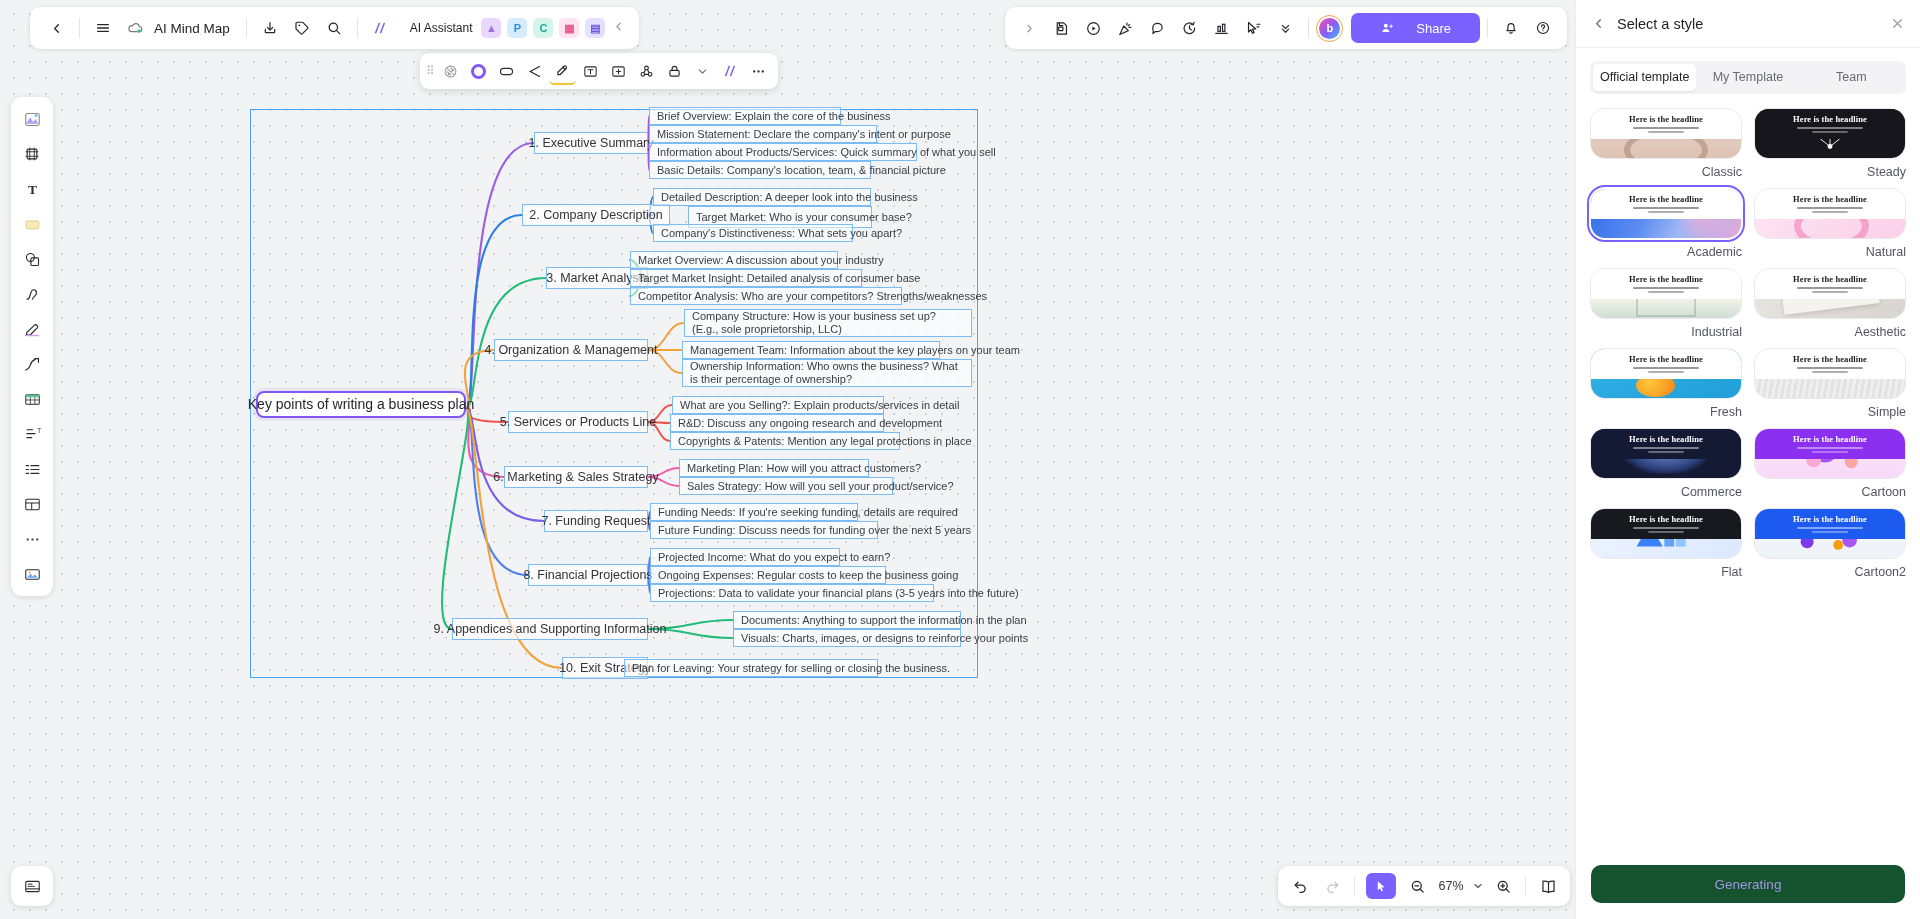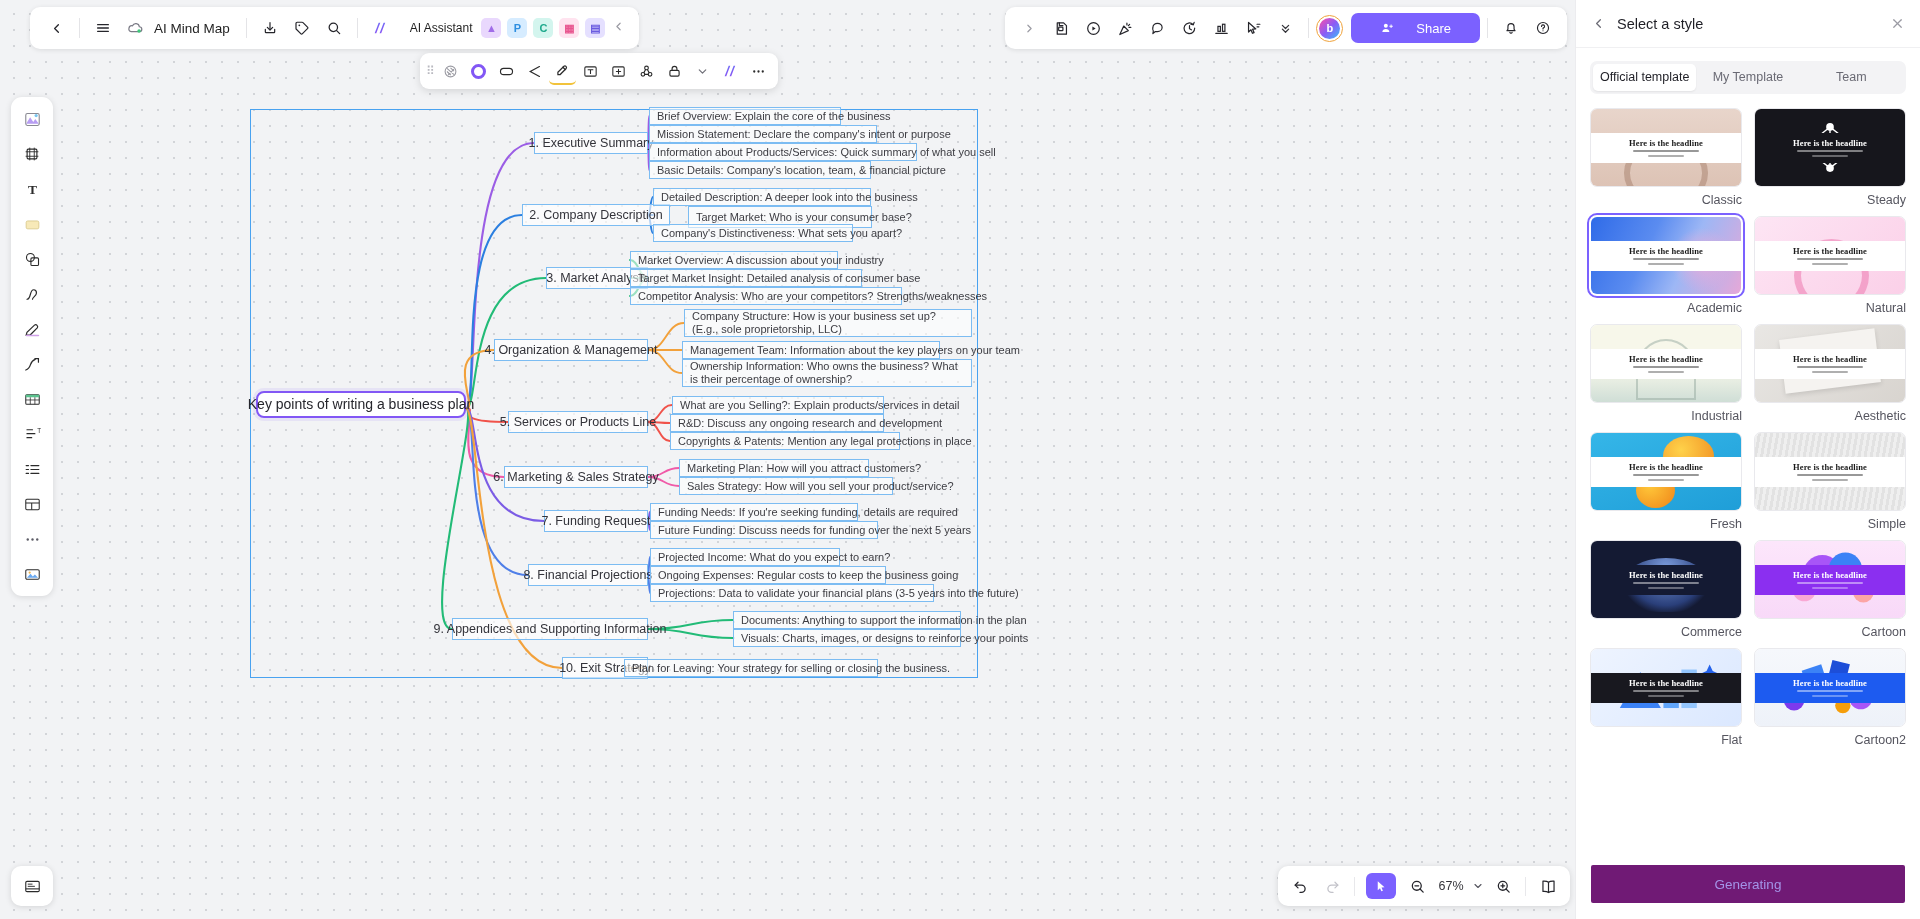--- a/index.html
+++ b/index.html
@@ -194,23 +194,23 @@
   }
   .tab.active { background: #fff; color: #1f1f26; box-shadow: 0 1px 2px rgba(0,0,0,.07); }
   .styles {
     flex: 1; overflow-y: auto;
     display: grid; grid-template-columns: 1fr 1fr;
     gap: 7px 12px; padding: 14px 14px 8px;
     align-content: start;
   }
   .style-card { cursor: pointer; }
   .thumb {
-    height: 79px; border-radius: 7px; overflow: hidden;
+    height: 51px; border-radius: 15px; overflow: hidden;
     border: 1px solid #e9e9ed; position: relative;
-    display: flex; flex-direction: column; justify-content: center;
+    display: flex; flex-direction: column; justify-content: flex-start;
   }
   .style-card.selected .thumb {
     outline: 2px solid #7b61ff; outline-offset: 1px; border-color: transparent;
   }
   .thumb-art { position: absolute; inset: 0; }
   .thumb-cap {
     position: relative; padding: 5px 4px 6px; text-align: center;
   }
   .cap-h { font-size: 8.5px; font-weight: bold; font-family:"Liberation Serif",serif; letter-spacing:.1px; }
   .cap-sub {
@@ -218,22 +218,22 @@
   }
   .cap-sub2 {
     height: 2px; width: 26%; margin: 2.5px auto 0; border-radius: 1px; opacity: .35;
   }
   .style-name {
     text-align: right; font-size: 12.5px; color: #55555f;
     margin-top: 6px; margin-bottom: 2px;
   }
   .panel-foot { flex: 0 0 auto; padding: 12px 15px 16px; }
   .gen-btn {
-    height: 38px; border-radius: 2px;
-    background: #701a75; color: #a394e8;
+    height: 38px; border-radius: 10px;
+    background: #14532d; color: #a394e8;
     display: flex; align-items: center; justify-content: center;
     font-size: 13.5px; cursor: pointer;
   }
 </style>
 </head>
 <body>
 
 <div id="app">
   <div class="canvas"></div>
 

